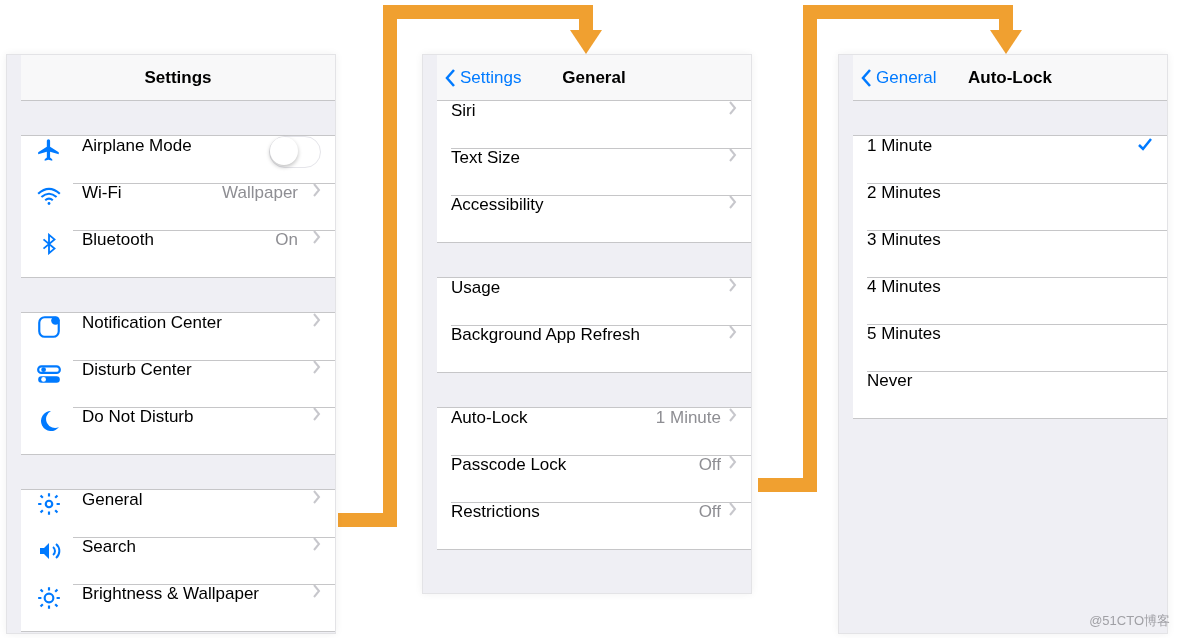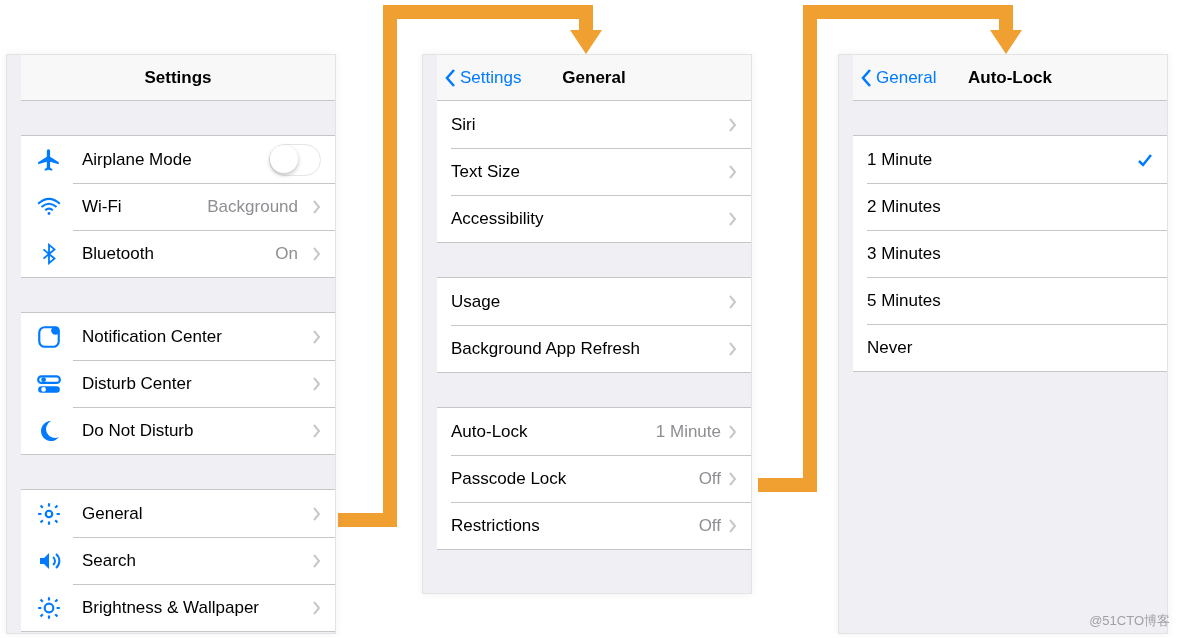--- a/index.html
+++ b/index.html
@@ -50,21 +50,20 @@
 
 .group-spacer { height: 34px; }
 
 .group {
   background: #fff;
   border-top: 1px solid #c6c6c8;
   border-bottom: 1px solid #c6c6c8;
 }
 .row {
   display: flex;
-  align-items: center;
   height: 47px;
   padding: 0 14px 0 14px;
   position: relative;
   cursor: pointer;
 }
 .row + .row::before {
   content: "";
   position: absolute;
   top: 0;
   left: 14px;
@@ -180,21 +179,21 @@
     <div class="row with-icon">
       <span class="icon">
         <svg viewBox="0 0 24 24" width="26" height="26" fill="none" stroke="#007aff" stroke-width="2">
             <path d="M2 9 q10 -9 20 0"></path>
             <path d="M5 12 q7 -6 14 0"></path>
             <path d="M8.5 15 q3.5 -3 7 0"></path>
             <circle cx="12" cy="18" r="1.3" fill="#007aff" stroke="none"></circle>
           </svg>
       </span>
       <span class="label">Wi-Fi</span>
-      <span class="value">Background</span>
+      <span class="value">Wallpaper</span>
       <svg class="chevron" viewBox="0 0 8 14">
           <path fill="none" stroke="currentColor" stroke-width="2" d="M1 1l5 6-5 6"></path>
         </svg>
     </div>
     <div class="row with-icon">
       <span class="icon">
         <svg viewBox="0 0 24 24" width="22" height="22" fill="none" stroke="#007aff" stroke-width="2">
             <path d="M6 7l12 10-6 5V2l6 5L6 17"></path>
           </svg>
       </span>
@@ -375,20 +374,23 @@
           <path fill="none" stroke="currentColor" stroke-width="2.5" d="M2 9l4 4 8-10"></path>
         </svg>
     </div>
     <div class="row noindent">
       <span class="label">2 Minutes</span>
     </div>
     <div class="row noindent">
       <span class="label">3 Minutes</span>
     </div>
     <div class="row noindent">
+      <span class="label">4 Minutes</span>
+    </div>
+    <div class="row noindent">
       <span class="label">5 Minutes</span>
     </div>
     <div class="row noindent">
       <span class="label">Never</span>
     </div>
   </div>
 </div>
 
 <div class="watermark">@51CTO博客</div>
 

